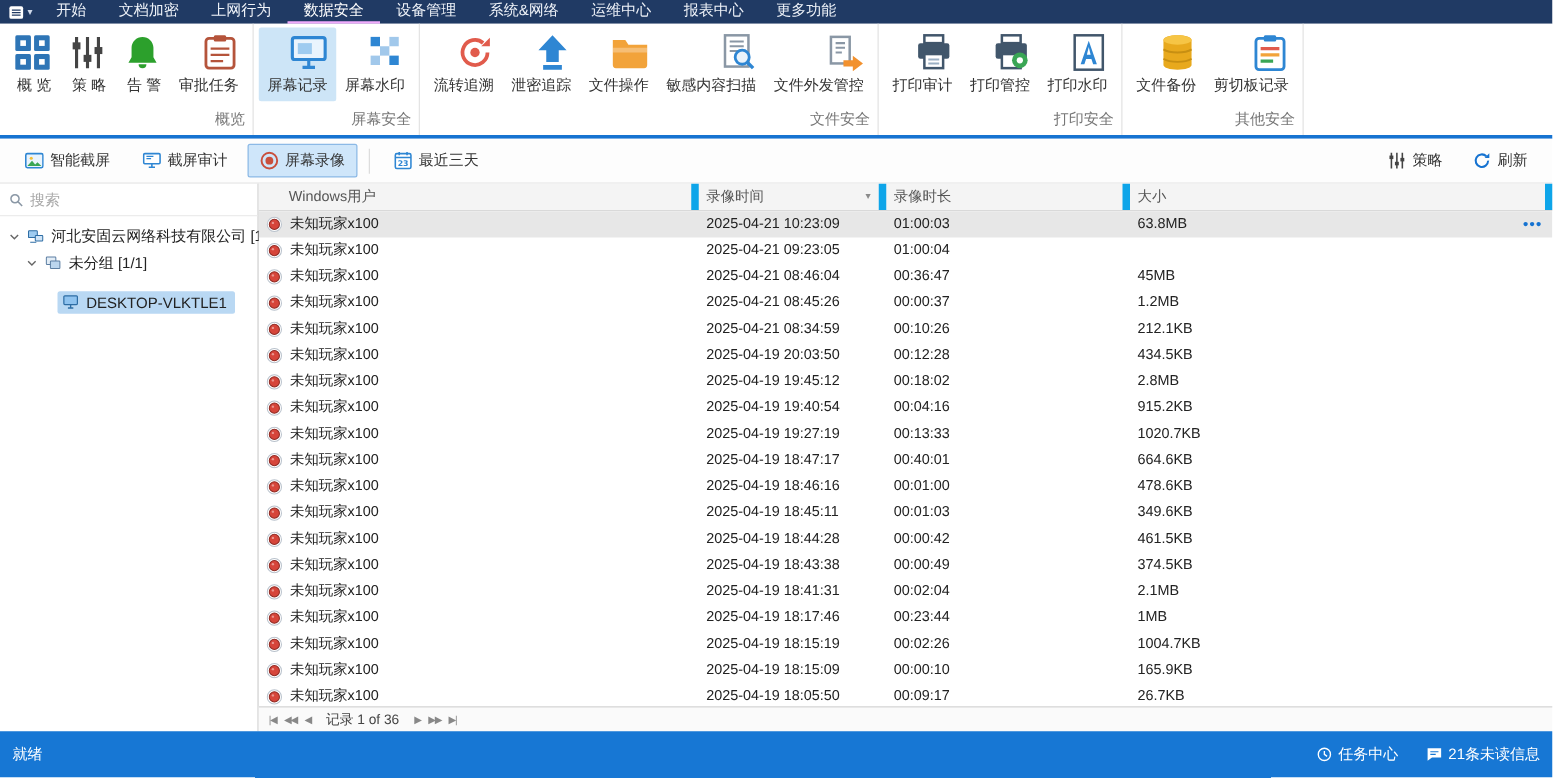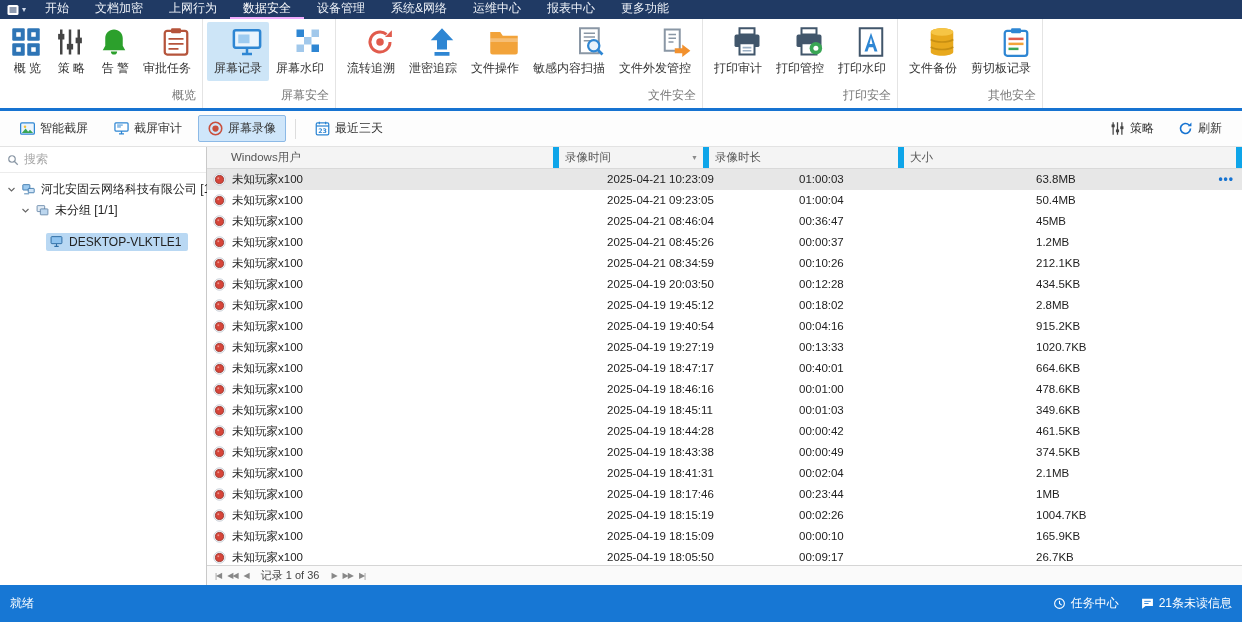--- a/index.html
+++ b/index.html
@@ -32,40 +32,40 @@
   .tbtn.active { background:#cfe6fa; border-color:#8cb9e6; }
   .tbtn .icon svg { width:15px; height:15px; display:block; }
   .tsep { width:1px; height:20px; background:#ddd; margin:0 3px; }
   .tright { margin-left:auto; display:flex; align-items:center; gap:4px; }
 
   
   .content { flex:1; display:flex; min-height:0; }
   .sidebar { width:207px; flex:0 0 auto; border-right:1px solid #c9c9c9; display:flex; flex-direction:column; background:#fff; }
   .searchbox { height:26px; display:flex; align-items:center; gap:5px; padding:0 7px; border-bottom:1px solid #ececec; }
   .searchbox .icon svg { width:12px; height:12px; display:block; }
-  .searchinput { flex:1; border:none; outline:none; font-size:12px; font-family:Liberation Serif, serif; color:#4d7c0f; background:transparent; }
+  .searchinput { flex:1; border:none; outline:none; font-size:12px; font-family:Liberation Sans, sans-serif; color:#4d7c0f; background:transparent; }
   .searchinput::placeholder { color:#a9a9a9; }
   .tree { padding-top:6px; }
   .titem { height:21px; display:flex; align-items:center; cursor:pointer; white-space:nowrap; }
   .twist { width:14px; display:inline-flex; justify-content:center; flex:0 0 auto; }
   .twist svg { width:9px; height:9px; }
   .tlabelwrap { display:flex; align-items:center; gap:5px; padding:2px 6px 2px 3px; border-radius:2px; }
   .tlabelwrap.selected { background:#b9d8f3; }
   .tic svg { width:15px; height:13px; display:block; }
   .tlabel { font-size:12px; color:#222; }
 
   
   .gridarea { flex:1; display:flex; flex-direction:column; min-width:0; background:#fff; }
   .ghead, .grow { display:grid; grid-template-columns:352px 150px 195px 1fr; }
   .ghead { height:22px; background:#f4f4f4; border-bottom:1px solid #d9d9d9; flex:0 0 auto; }
   .ghcell { display:flex; align-items:center; padding:0 6px; font-size:11.5px; color:#555; border-right:6px solid #0ea5e9; position:relative; cursor:pointer; white-space:nowrap; }
   .ghcell.first { padding-left:24px; }
   .ghcell .filter { position:absolute; right:5px; font-size:7px; color:#8a8a8a; }
   .grows { flex:1; overflow:hidden; }
-  .grow { height:21px; line-height:21px; cursor:pointer; position:relative;gap:42px; }
+  .grow { height:21px; line-height:21px; cursor:pointer; position:relative; }
   .grow.selected { background:#e7e7e7; }
   .gcell { padding:0 6px; font-size:11.5px; color:#222; white-space:nowrap; overflow:hidden; display:flex; align-items:center; }
   .gcell.user { gap:6px; }
   .rowic svg { width:13px; height:13px; display:block; flex:0 0 auto; }
   .rowactions { position:absolute; right:8px; top:0; color:#1673d1; font-weight:bold; letter-spacing:1px; cursor:pointer; }
 
   
   .pager { height:20px; flex:0 0 auto; border-top:1px solid #d5d5d5; display:flex; align-items:center; gap:3px; padding-left:5px; background:#fafafa; }
   .pbtn { font-size:8px; color:#888; padding:0 3px; cursor:pointer; letter-spacing:-1px; }
   .pagerlabel { font-size:11px; color:#444; margin:0 6px; }
@@ -477,23 +477,20 @@
                 <svg viewBox="0 0 24 24">
                   <circle cx="12" cy="12" r="10.5" fill="#fff" stroke="#b9c2cc" stroke-width="1.5"></circle>
                   <circle cx="12" cy="12" r="7.5" fill="#d6453a" stroke="#8e2b24" stroke-width="1.5"></circle>
                   <circle cx="9.8" cy="9.8" r="1.8" fill="#ea958e"></circle>
                 </svg>
               </span>
               <span>未知玩家x100</span>
             </div>
             <div class="gcell">2025-04-21 09:23:05</div>
             <div class="gcell">01:00:04</div>
-            <div class="gcell">
-              <span>50.4MB</span>
-            </div>
           </div>
           <div class="grow">
             <div class="gcell user">
               <span class="icon rowic">
                 <svg viewBox="0 0 24 24">
                   <circle cx="12" cy="12" r="10.5" fill="#fff" stroke="#b9c2cc" stroke-width="1.5"></circle>
                   <circle cx="12" cy="12" r="7.5" fill="#d6453a" stroke="#8e2b24" stroke-width="1.5"></circle>
                   <circle cx="9.8" cy="9.8" r="1.8" fill="#ea958e"></circle>
                 </svg>
               </span>

